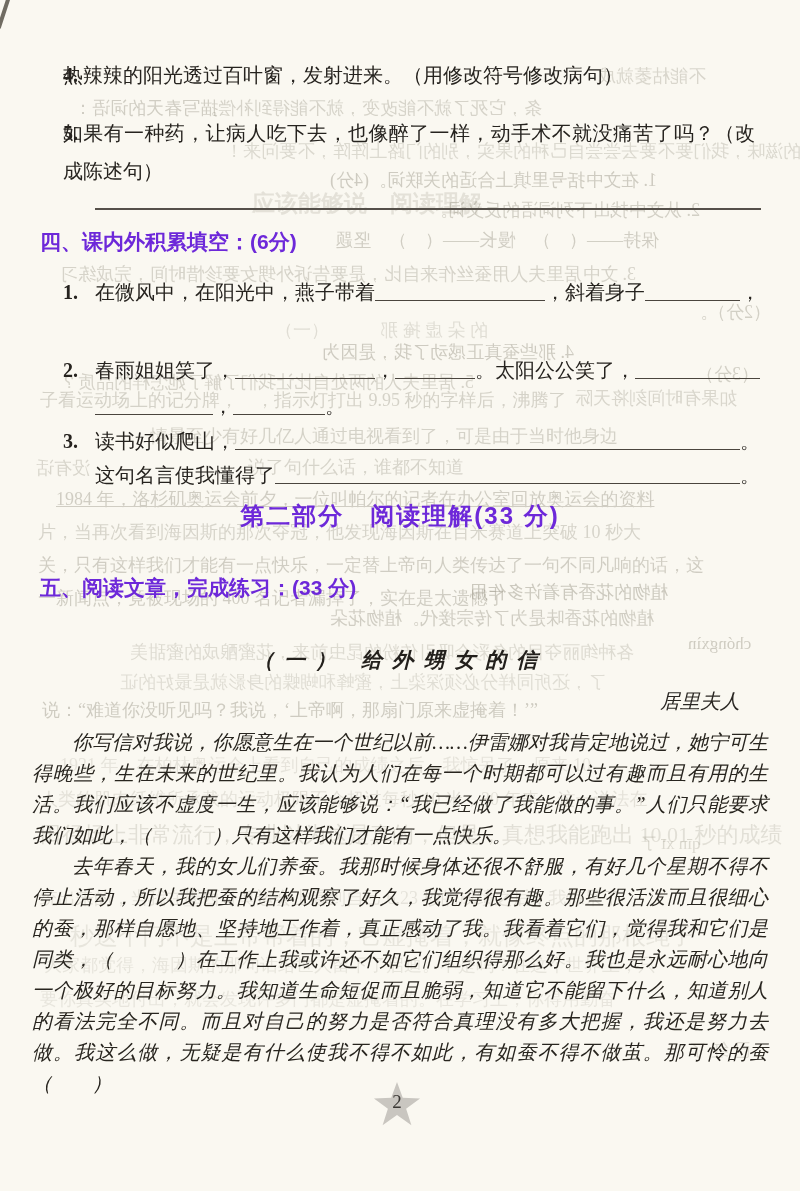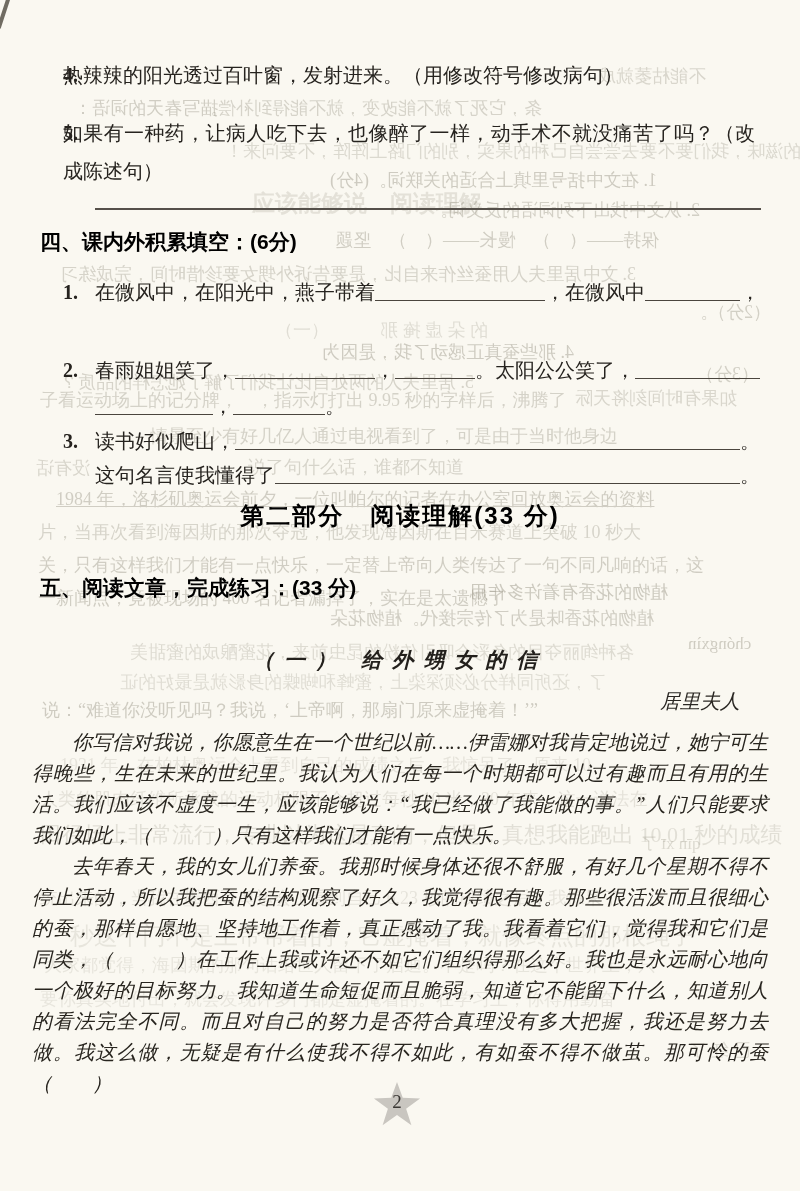--- a/index.html
+++ b/index.html
@@ -21,21 +21,21 @@
     pointer-events:none;
   }
   .ghost.mir{transform:scaleX(-1);}
   
   .content{position:absolute;inset:0;z-index:2;}
   .abs{position:absolute;}
   .q-block{left:63px;width:692px;font-size:20px;line-height:38px;}
   .q-num{position:absolute;left:0;top:0;font-weight:bold;}
   .q-text{display:block;text-align:justify;}
   .answer-line{left:95px;width:666px;border-bottom:2px solid #55504a;height:0;}
-  .hei{font-family:"Liberation Sans","DejaVu Sans",sans-serif;font-weight:bold;color:#000000;}
+  .hei{font-family:"Liberation Sans","DejaVu Sans",sans-serif;font-weight:bold;color:#6d28d9;}
   .sec-heading{left:40px;font-size:21px;}
   .part-heading{left:0;width:800px;text-align:center;font-size:24px;letter-spacing:2px;}
   .fill-item{left:63px;width:700px;font-size:20px;}
   .fill-item .num{position:absolute;left:0;top:0;font-weight:bold;}
   .fill-lines{margin-left:32px;}
   .fill-line{white-space:nowrap;}
   .blank{
     display:inline-block;
     border-bottom:1.5px solid #4a453e;
     height:17px;
@@ -129,21 +129,21 @@
     </div>
 
     <div class="abs answer-line" style="top:208px;"></div>
 
     <div class="abs hei sec-heading" style="top:228px;">四、课内外积累填空：(6分)</div>
 
     <div id="fill-items">
         <div class="abs fill-item" style="top: 272px; line-height: 40px;">
           <span class="num">1.</span>
           <div class="fill-lines">
-            <div class="fill-line"><span>在微风中，在阳光中，燕子带着</span><span class="blank" style="width: 170px;"></span><span>，在微风中</span><span class="blank" style="width: 95px;"></span><span>，</span></div>
+            <div class="fill-line"><span>在微风中，在阳光中，燕子带着</span><span class="blank" style="width: 170px;"></span><span>，斜着身子</span><span class="blank" style="width: 95px;"></span><span>，</span></div>
           </div>
         </div>
         <div class="abs fill-item" style="top: 352px; line-height: 36px;">
           <span class="num">2.</span>
           <div class="fill-lines">
             <div class="fill-line"><span>春雨姐姐笑了，</span><span class="blank" style="width: 140px;"></span><span>，</span><span class="blank" style="width: 80px;"></span><span>。太阳公公笑了，</span><span class="blank" style="width: 125px;"></span></div>
             <div class="fill-line"><span class="blank" style="width: 118px;"></span><span>，</span><span class="blank" style="width: 92px;"></span><span>。</span></div>
           </div>
         </div>
         <div class="abs fill-item" style="top: 424px; line-height: 34px;">

